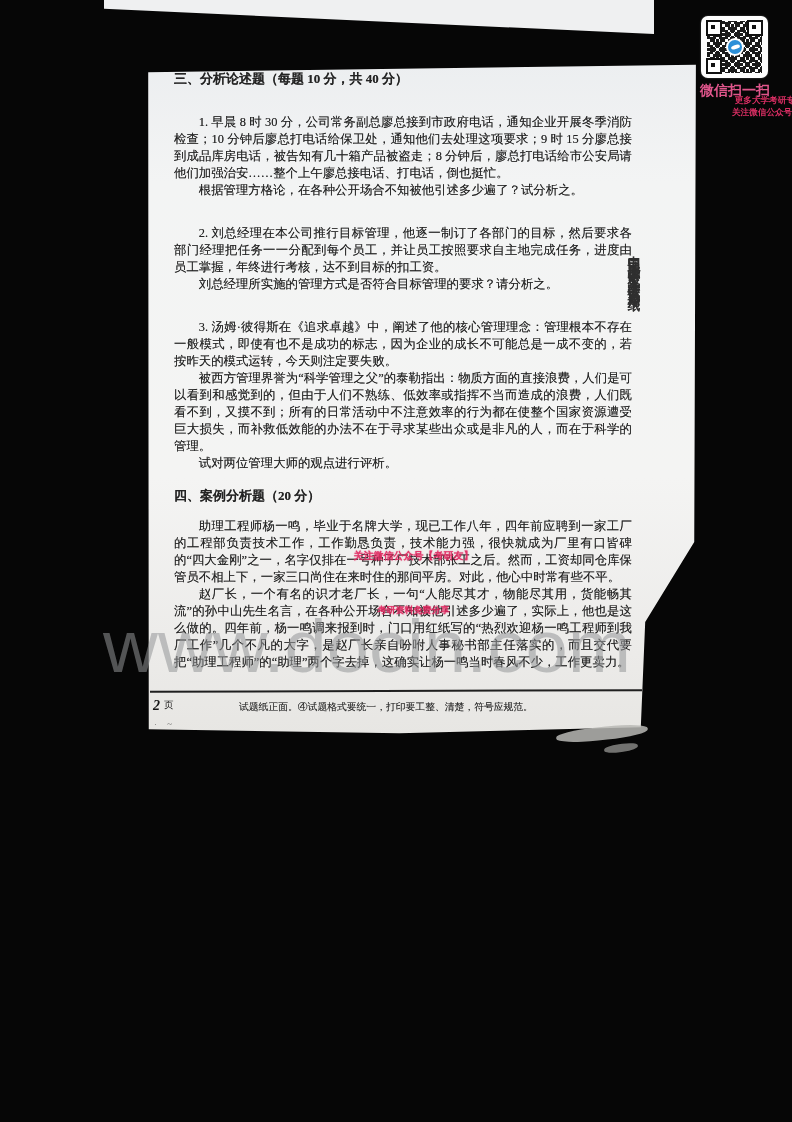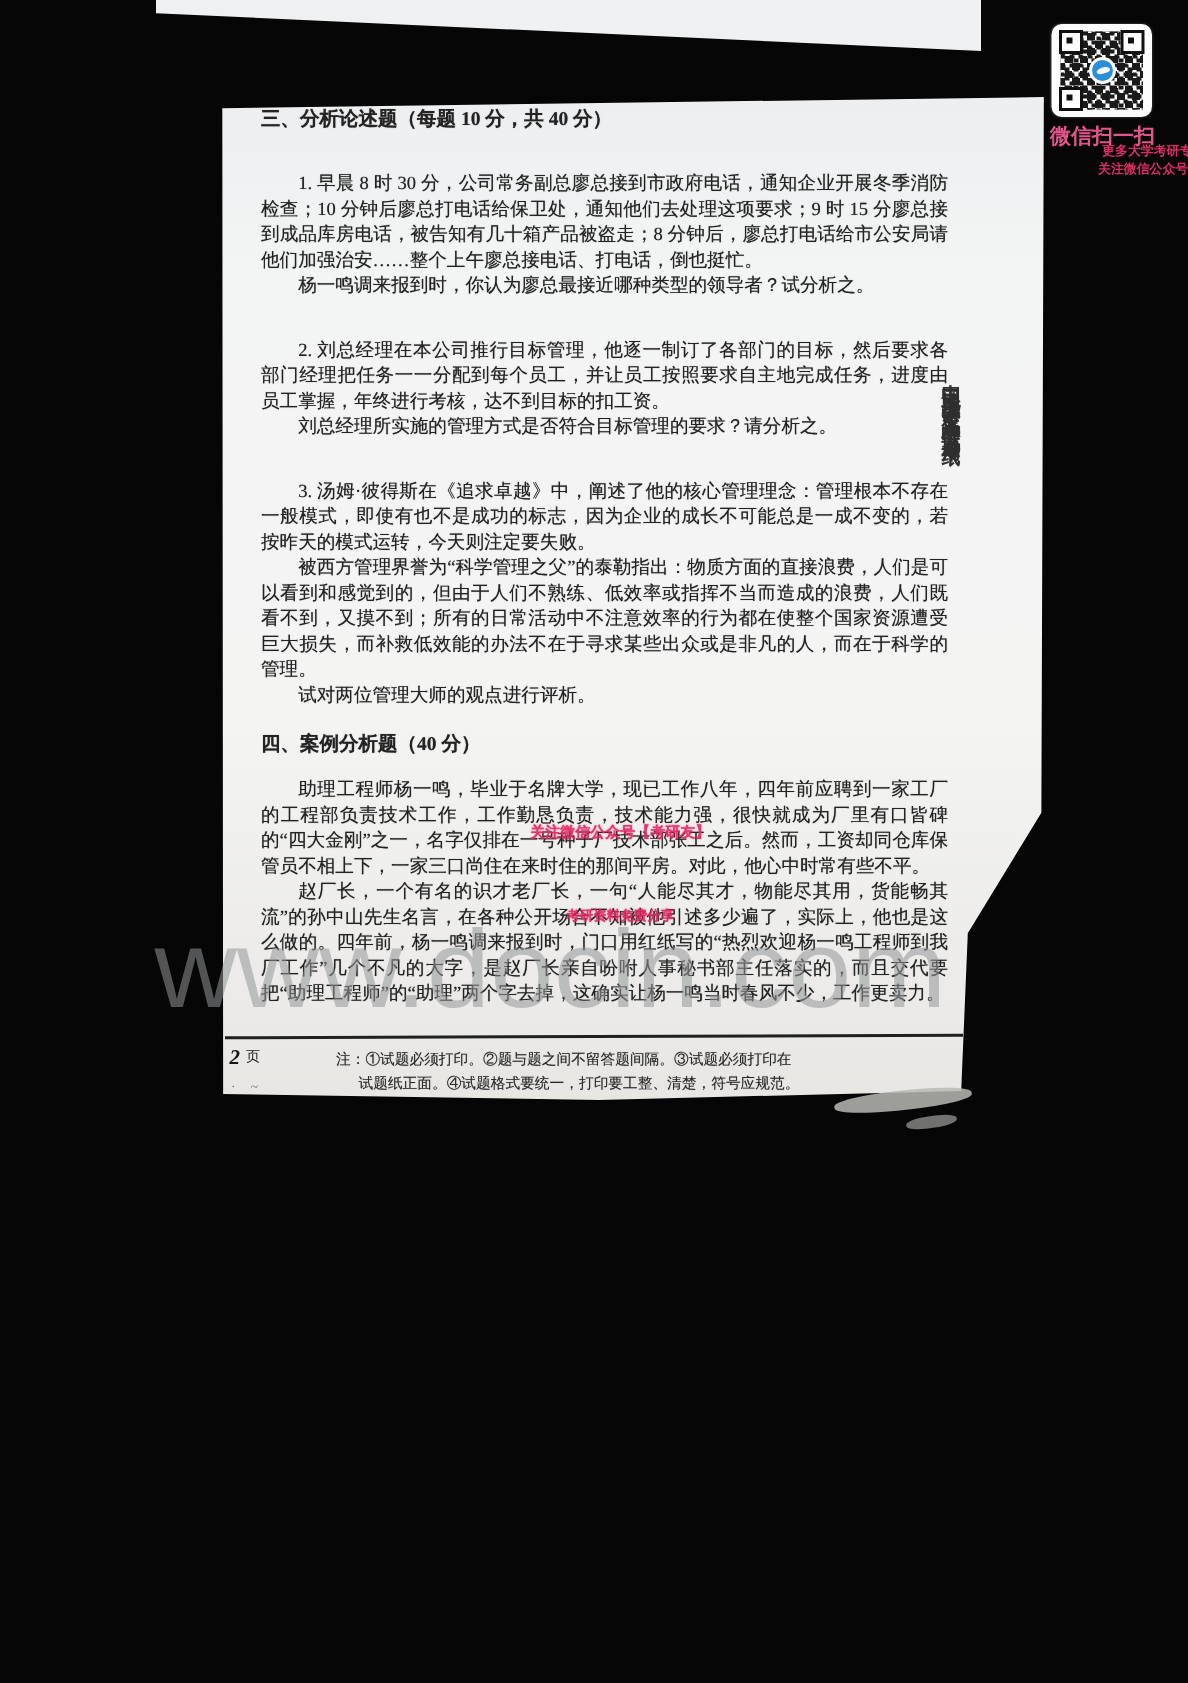--- a/index.html
+++ b/index.html
@@ -89,44 +89,43 @@
 
 <div class="stage">
 
   <div class="top-sliver"></div>
 
   <div class="page">
 
     <div class="content">
       <h3 class="sec">三、分析论述题（每题 10 分，共 40 分）</h3>
       <p class="para g1">1. 早晨 8 时 30 分，公司常务副总廖总接到市政府电话，通知企业开展冬季消防检查；10 分钟后廖总打电话给保卫处，通知他们去处理这项要求；9 时 15 分廖总接到成品库房电话，被告知有几十箱产品被盗走；8 分钟后，廖总打电话给市公安局请他们加强治安……整个上午廖总接电话、打电话，倒也挺忙。</p>
-      <p class="para">杨一鸣调来报到时，你认为廖总最接近哪种类型的领导者？试分析之。</p>
+      <p class="para">根据管理方格论，在各种公开场合不知被他引述多少遍了？试分析之。</p>
       <p class="para g1">2. 刘总经理在本公司推行目标管理，他逐一制订了各部门的目标，然后要求各部门经理把任务一一分配到每个员工，并让员工按照要求自主地完成任务，进度由员工掌握，年终进行考核，达不到目标的扣工资。</p>
       <p class="para">刘总经理所实施的管理方式是否符合目标管理的要求？请分析之。</p>
       <p class="para g1">3. 汤姆·彼得斯在《追求卓越》中，阐述了他的核心管理理念：管理根本不存在一般模式，即使有也不是成功的标志，因为企业的成长不可能总是一成不变的，若按昨天的模式运转，今天则注定要失败。</p>
       <p class="para">被西方管理界誉为“科学管理之父”的泰勒指出：物质方面的直接浪费，人们是可以看到和感觉到的，但由于人们不熟练、低效率或指挥不当而造成的浪费，人们既看不到，又摸不到；所有的日常活动中不注意效率的行为都在使整个国家资源遭受巨大损失，而补救低效能的办法不在于寻求某些出众或是非凡的人，而在于科学的管理。</p>
       <p class="para">试对两位管理大师的观点进行评析。</p>
-      <h3 class="sec g2">四、案例分析题（40 分）</h3>
+      <h3 class="sec g2">四、案例分析题（20 分）</h3>
       <p class="para g3">助理工程师杨一鸣，毕业于名牌大学，现已工作八年，四年前应聘到一家工厂的工程部负责技术工作，工作勤恳负责，技术能力强，很快就成为厂里有口皆碑的“四大金刚”之一，名字仅排在一号种子厂技术部张工之后。然而，工资却同仓库保管员不相上下，一家三口尚住在来时住的那间平房。对此，他心中时常有些不平。</p>
       <p class="para">赵厂长，一个有名的识才老厂长，一句“人能尽其才，物能尽其用，货能畅其流”的孙中山先生名言，在各种公开场合不知被他引述多少遍了，实际上，他也是这么做的。四年前，杨一鸣调来报到时，门口用红纸写的“热烈欢迎杨一鸣工程师到我厂工作”几个不凡的大字，是赵厂长亲自吩咐人事秘书部主任落实的，而且交代要把“助理工程师”的“助理”两个字去掉，这确实让杨一鸣当时春风不少，工作更卖力。</p>
     </div>
 
     <div class="side-label">中国地质大学研究生入学考试试题专用纸</div>
 
     <div class="red-wm">
       <div class="l1">关注微信公众号【考研友】</div>
       <div class="l2">考研资料免费分享</div>
     </div>
 
     <div class="footer-rule"></div>
     <div class="page-num">
       <span class="num">2</span><span class="unit">页</span>
     </div>
     <div class="footer-note">
-      <div class="n1">注：①试题必须打印。②题与题之间不留答题间隔。③试题必须打印在</div>
       <div class="n2">试题纸正面。④试题格式要统一，打印要工整、清楚，符号应规范。</div>
     </div>
     <div class="stray">· ~</div>
   </div>
 
   <div class="docin-wm">www.docin.com</div>
 
   <div class="qr-panel">
     <div class="qr-box">
       <div class="qr-grid"></div>

